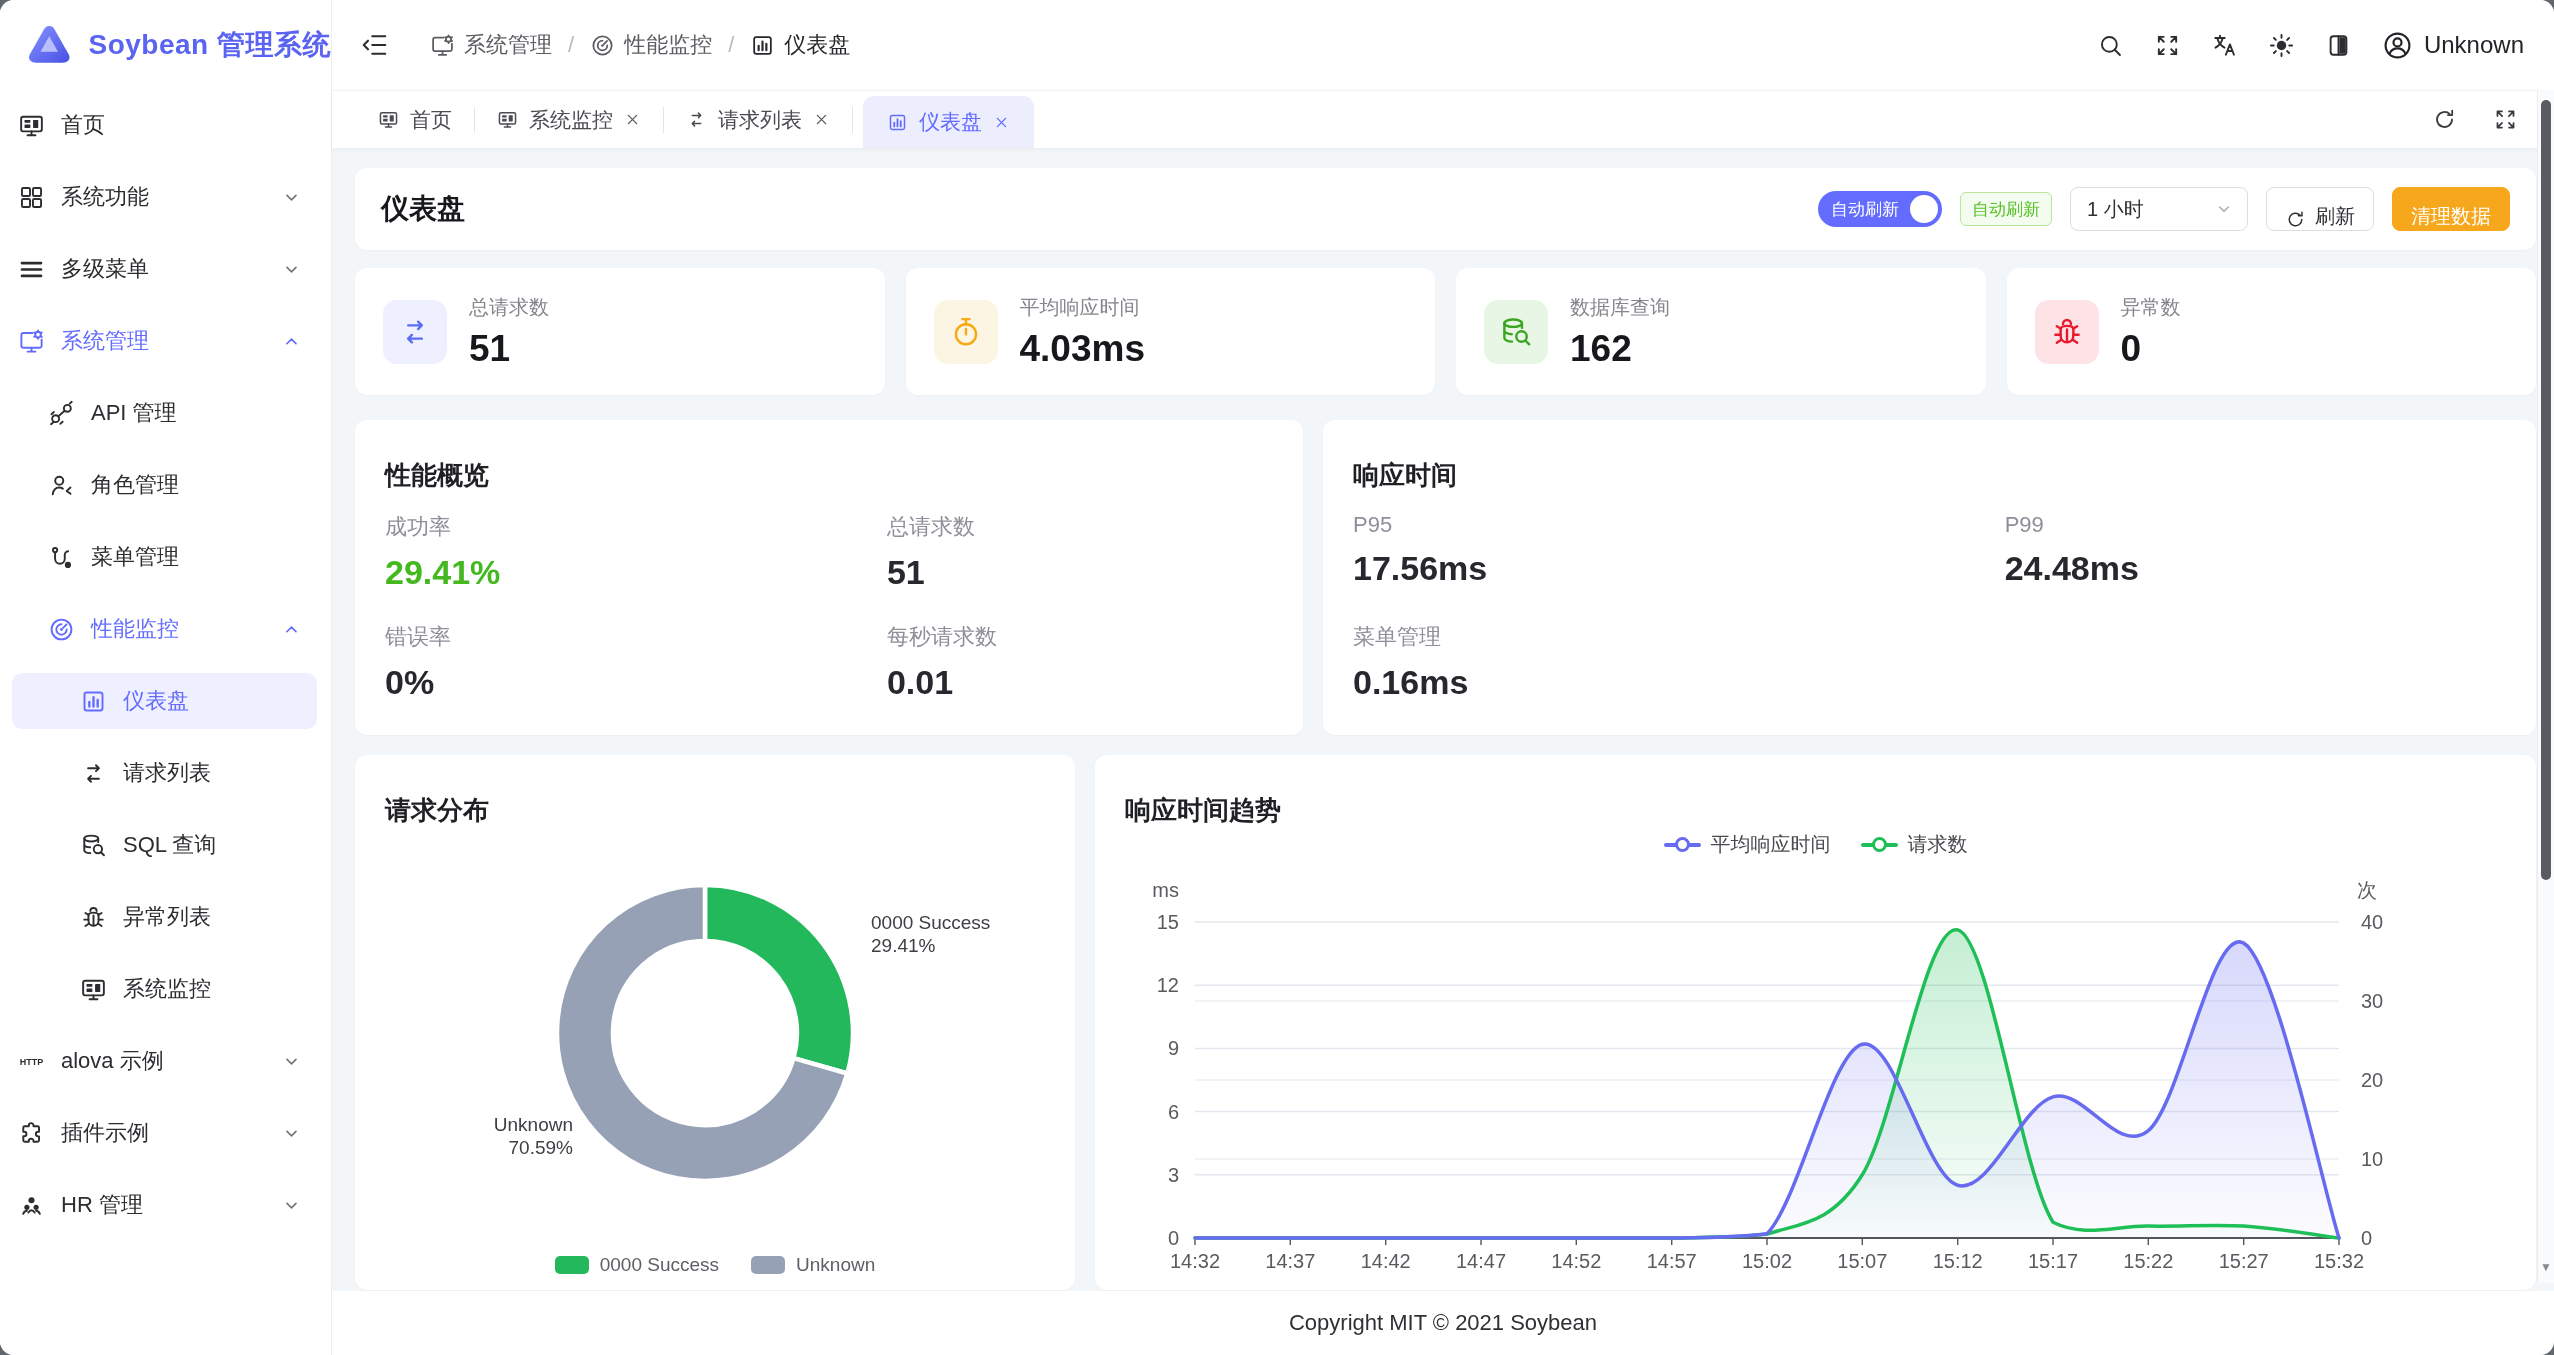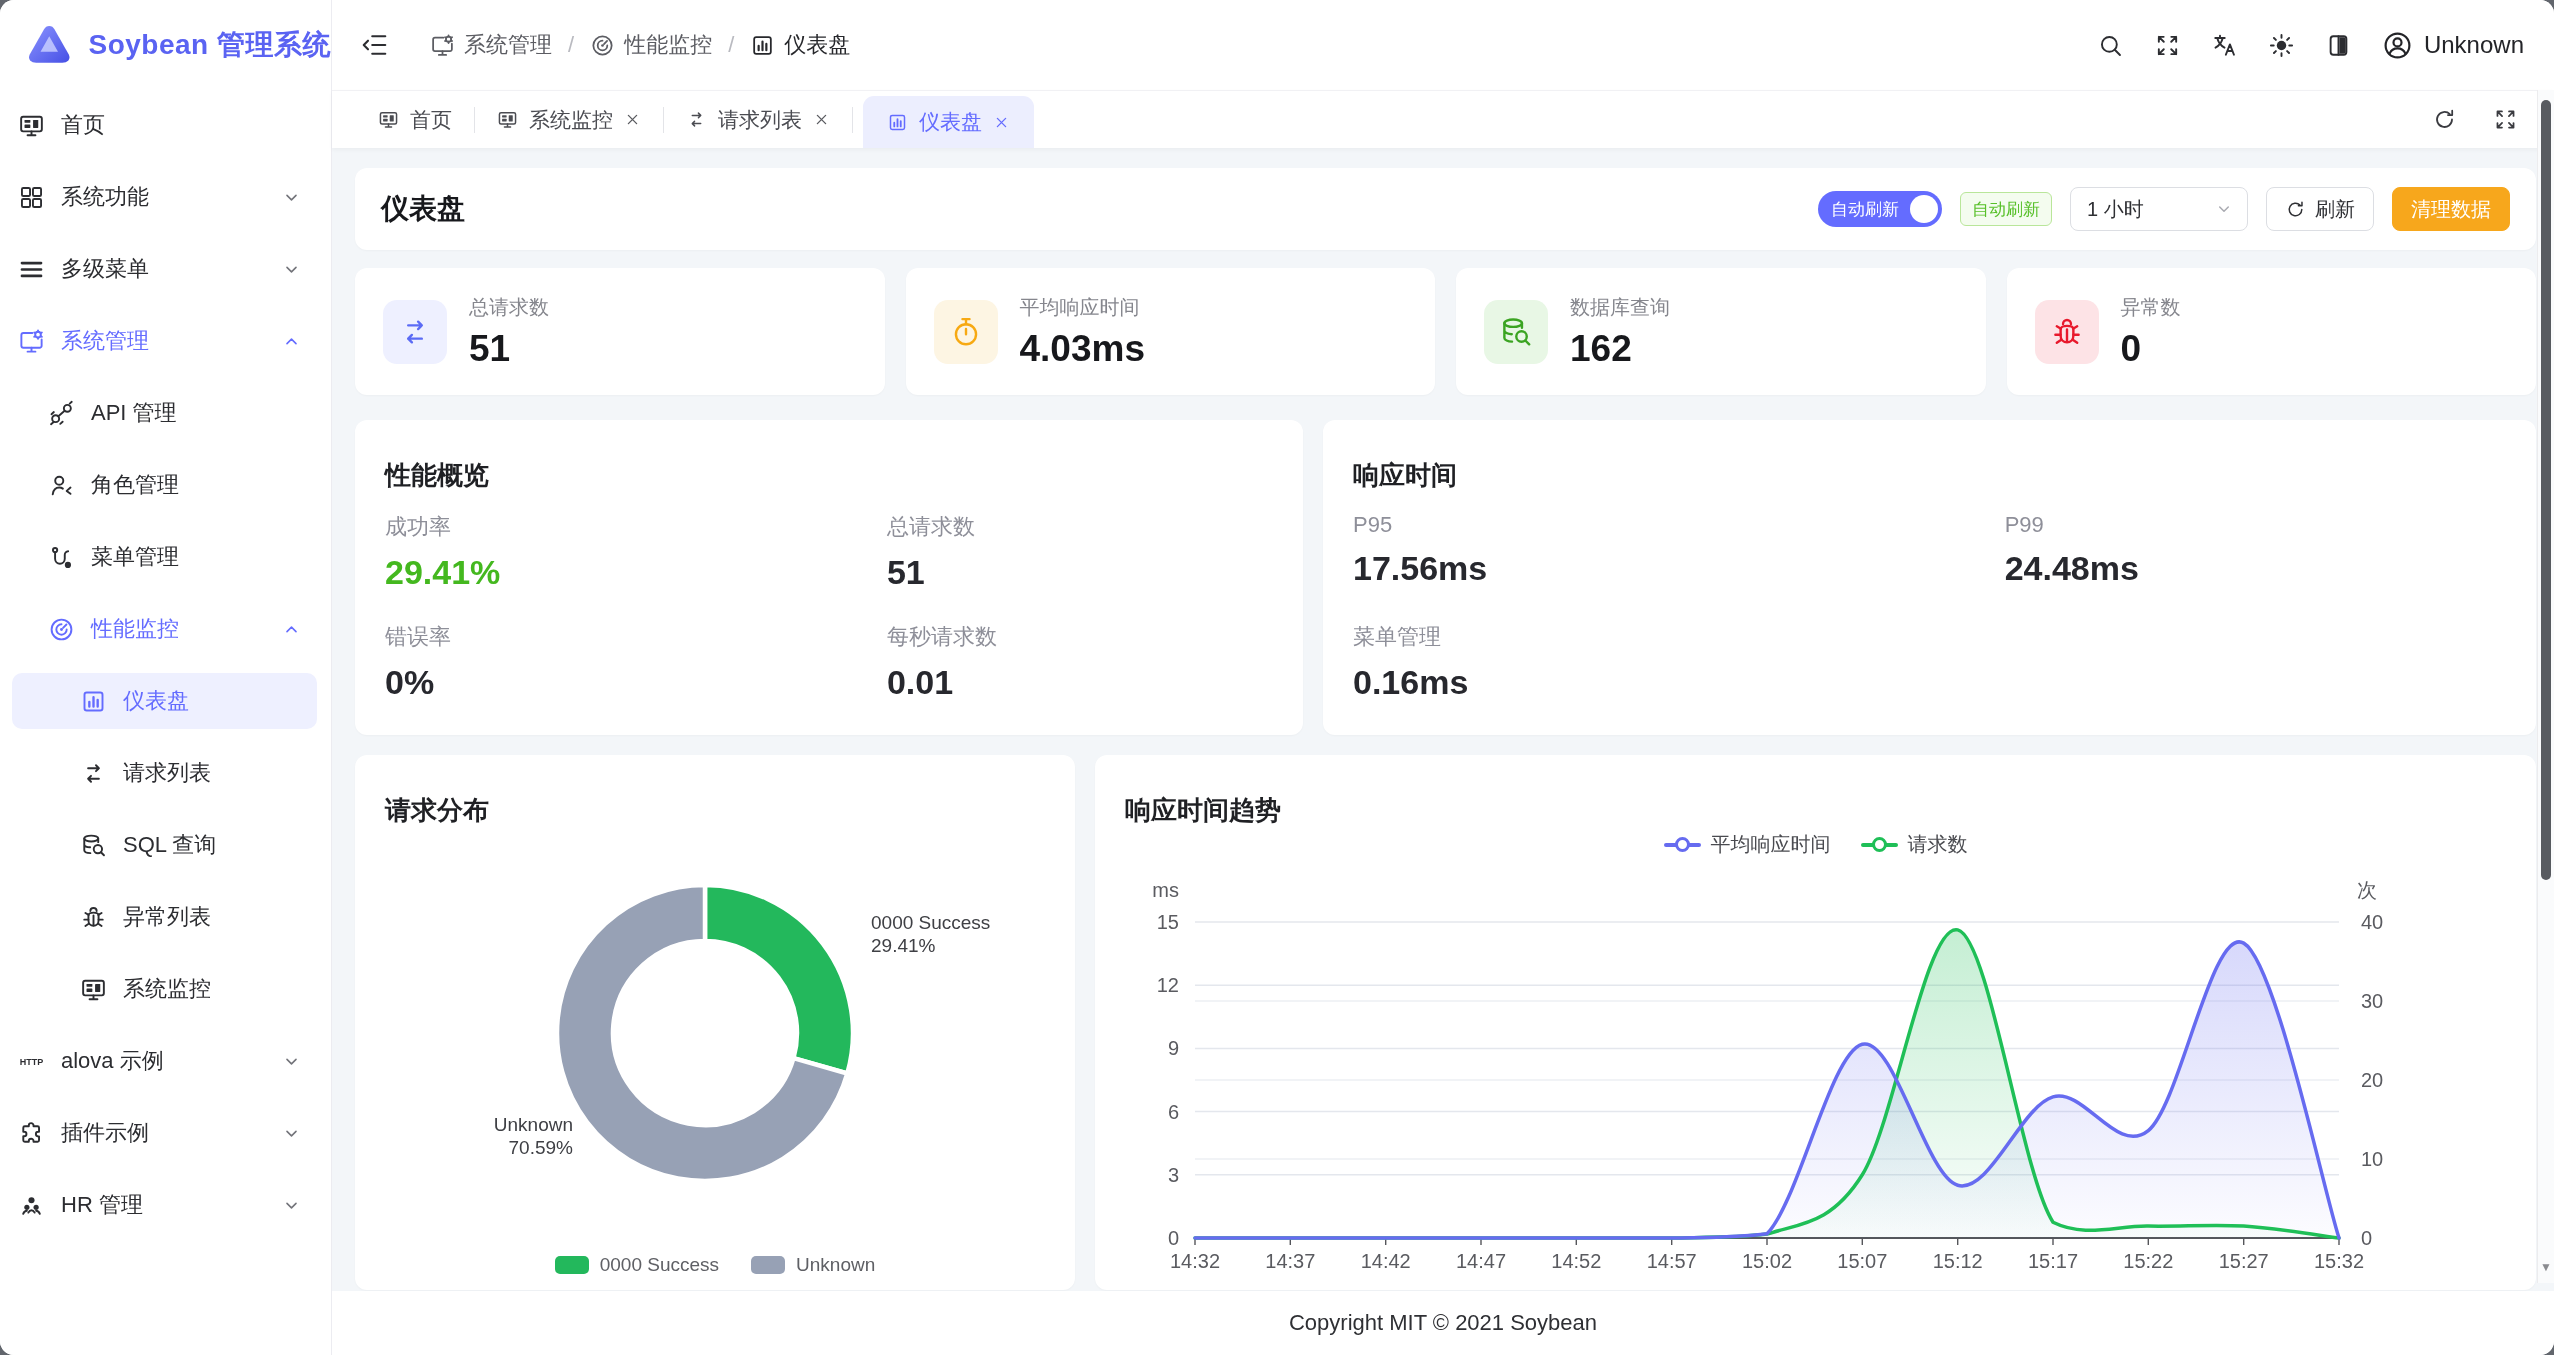--- a/index.html
+++ b/index.html
@@ -55,21 +55,21 @@
   .content { flex:1; background:#f3f6f9; padding:20px 18px 0 23px; overflow:hidden; }
   .title-card { height:82px; background:#fff; border-radius:12px; display:flex; align-items:center; padding:0 26px; margin-bottom:18px; box-shadow:0 1px 2px rgba(0,0,0,.03); }
   .title-card h1 { font-size:28px; color:#17181c; font-weight:700; }
   .controls { margin-left:auto; display:flex; align-items:center; gap:18px; }
   .toggle { width:124px; height:36px; border-radius:18px; background:#646cff; display:flex; align-items:center; position:relative; cursor:pointer; flex:none; }
   .toggle-label { color:#fff; font-size:17px; margin-left:13px; }
   .toggle-knob { position:absolute; right:4px; top:4px; width:28px; height:28px; border-radius:50%; background:#fff; }
   .tag { height:34px; display:flex; align-items:center; padding:0 11px; font-size:17px; color:#58c02a; background:#f4fcef; border:1px solid #b9e69a; border-radius:6px; }
   .select { width:178px; height:44px; background:#fff; border:1px solid #dcdee3; border-radius:8px; display:flex; align-items:center; padding:0 14px 0 16px; font-size:20px; color:#2f3034; cursor:pointer; }
   .select .chev { margin-left:auto; width:18px; height:18px; color:#a9aab1; }
-  .btn { height:44px; background:#fff; border:1px solid #dcdee3; border-radius:8px; display:flex; align-items:center; gap:9px; padding:0 18px; font-size:20px; color:#2f3034; font-family:inherit; cursor:pointer; }
+  .btn { height:44px; background:#fff; border:1px solid #dcdee3; border-radius:8px; display:flex; align-items:flex-end; gap:9px; padding:0 18px; font-size:20px; color:#2f3034; font-family:inherit; cursor:pointer; }
   .btn .icon { width:21px; height:21px; }
   .btn.primary { background:#f7a71c; border-color:#f7a71c; color:#fff; }
 
   .stats { display:flex; gap:21px; margin-bottom:25px; }
   .stat-card { flex:1; height:127px; background:#fff; border-radius:12px; display:flex; align-items:center; padding:0 28px; box-shadow:0 1px 2px rgba(0,0,0,.03); }
   .stat-ic { width:64px; height:64px; border-radius:14px; display:flex; align-items:center; justify-content:center; margin-right:22px; flex:none; }
   .stat-ic .icon { width:34px; height:34px; }
   .stat-label { font-size:20px; color:#85868d; margin-bottom:7px; }
   .stat-value { font-size:37px; font-weight:700; color:#17181c; }
 

